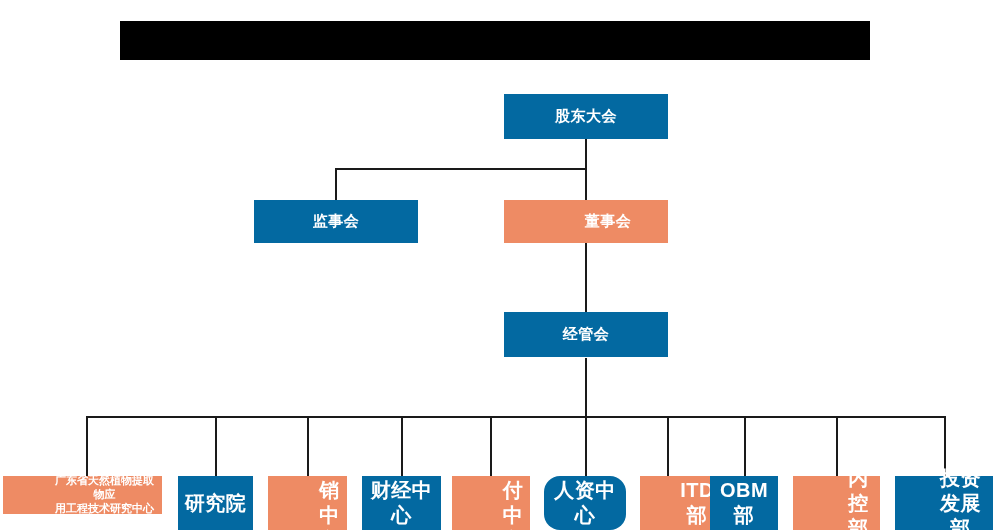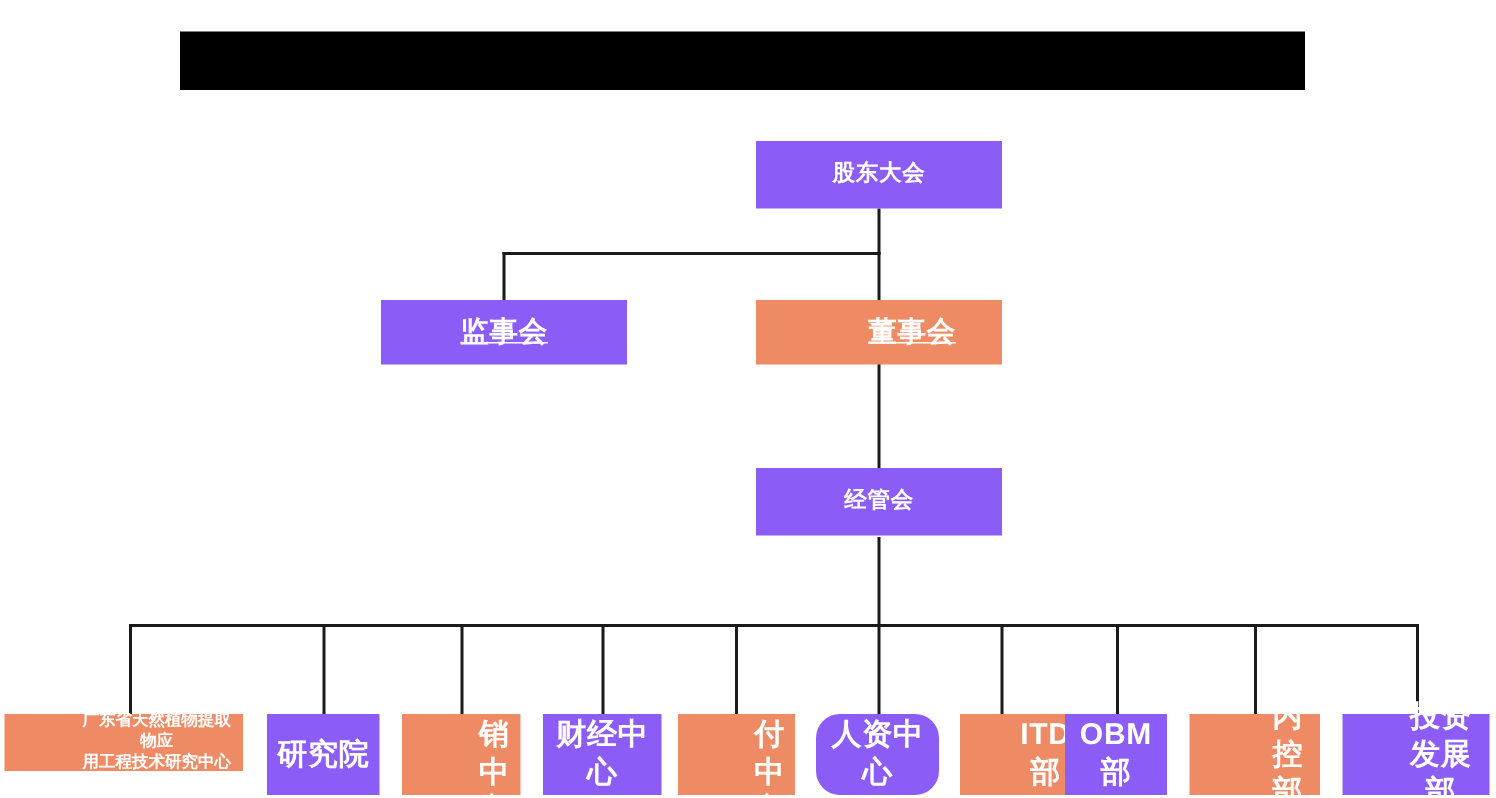--- a/index.html
+++ b/index.html
@@ -46,25 +46,25 @@
     display: flex;
     align-items: center;
     justify-content: center;
     text-align: center;
     color: #ffffff;
     font-weight: bold;
     line-height: 1.25;
     letter-spacing: 0.5px;
     padding: 2px 4px;
   }
-  .node.dark  { background: #8b5cf6; }
+  .node.dark  { background: #0369a1; }
   .node.light { background: #EE8B64; padding-left: 48px; }
 
   .node.lvl1 { font-size: 15px; }
-  .node.lvl2 { font-size: 19px; text-decoration: underline; }
+  .node.lvl2 { font-size: 15px; }
   .node.lvl3 { font-size: 15px; }
   .node.leaf { font-size: 20px; }
   .node.leaf.small { font-size: 11px; letter-spacing: 0; }
 </style>
 </head>
 <body>
 
 <div id="chart-canvas">
 
   <div class="redacted-bar"></div>

